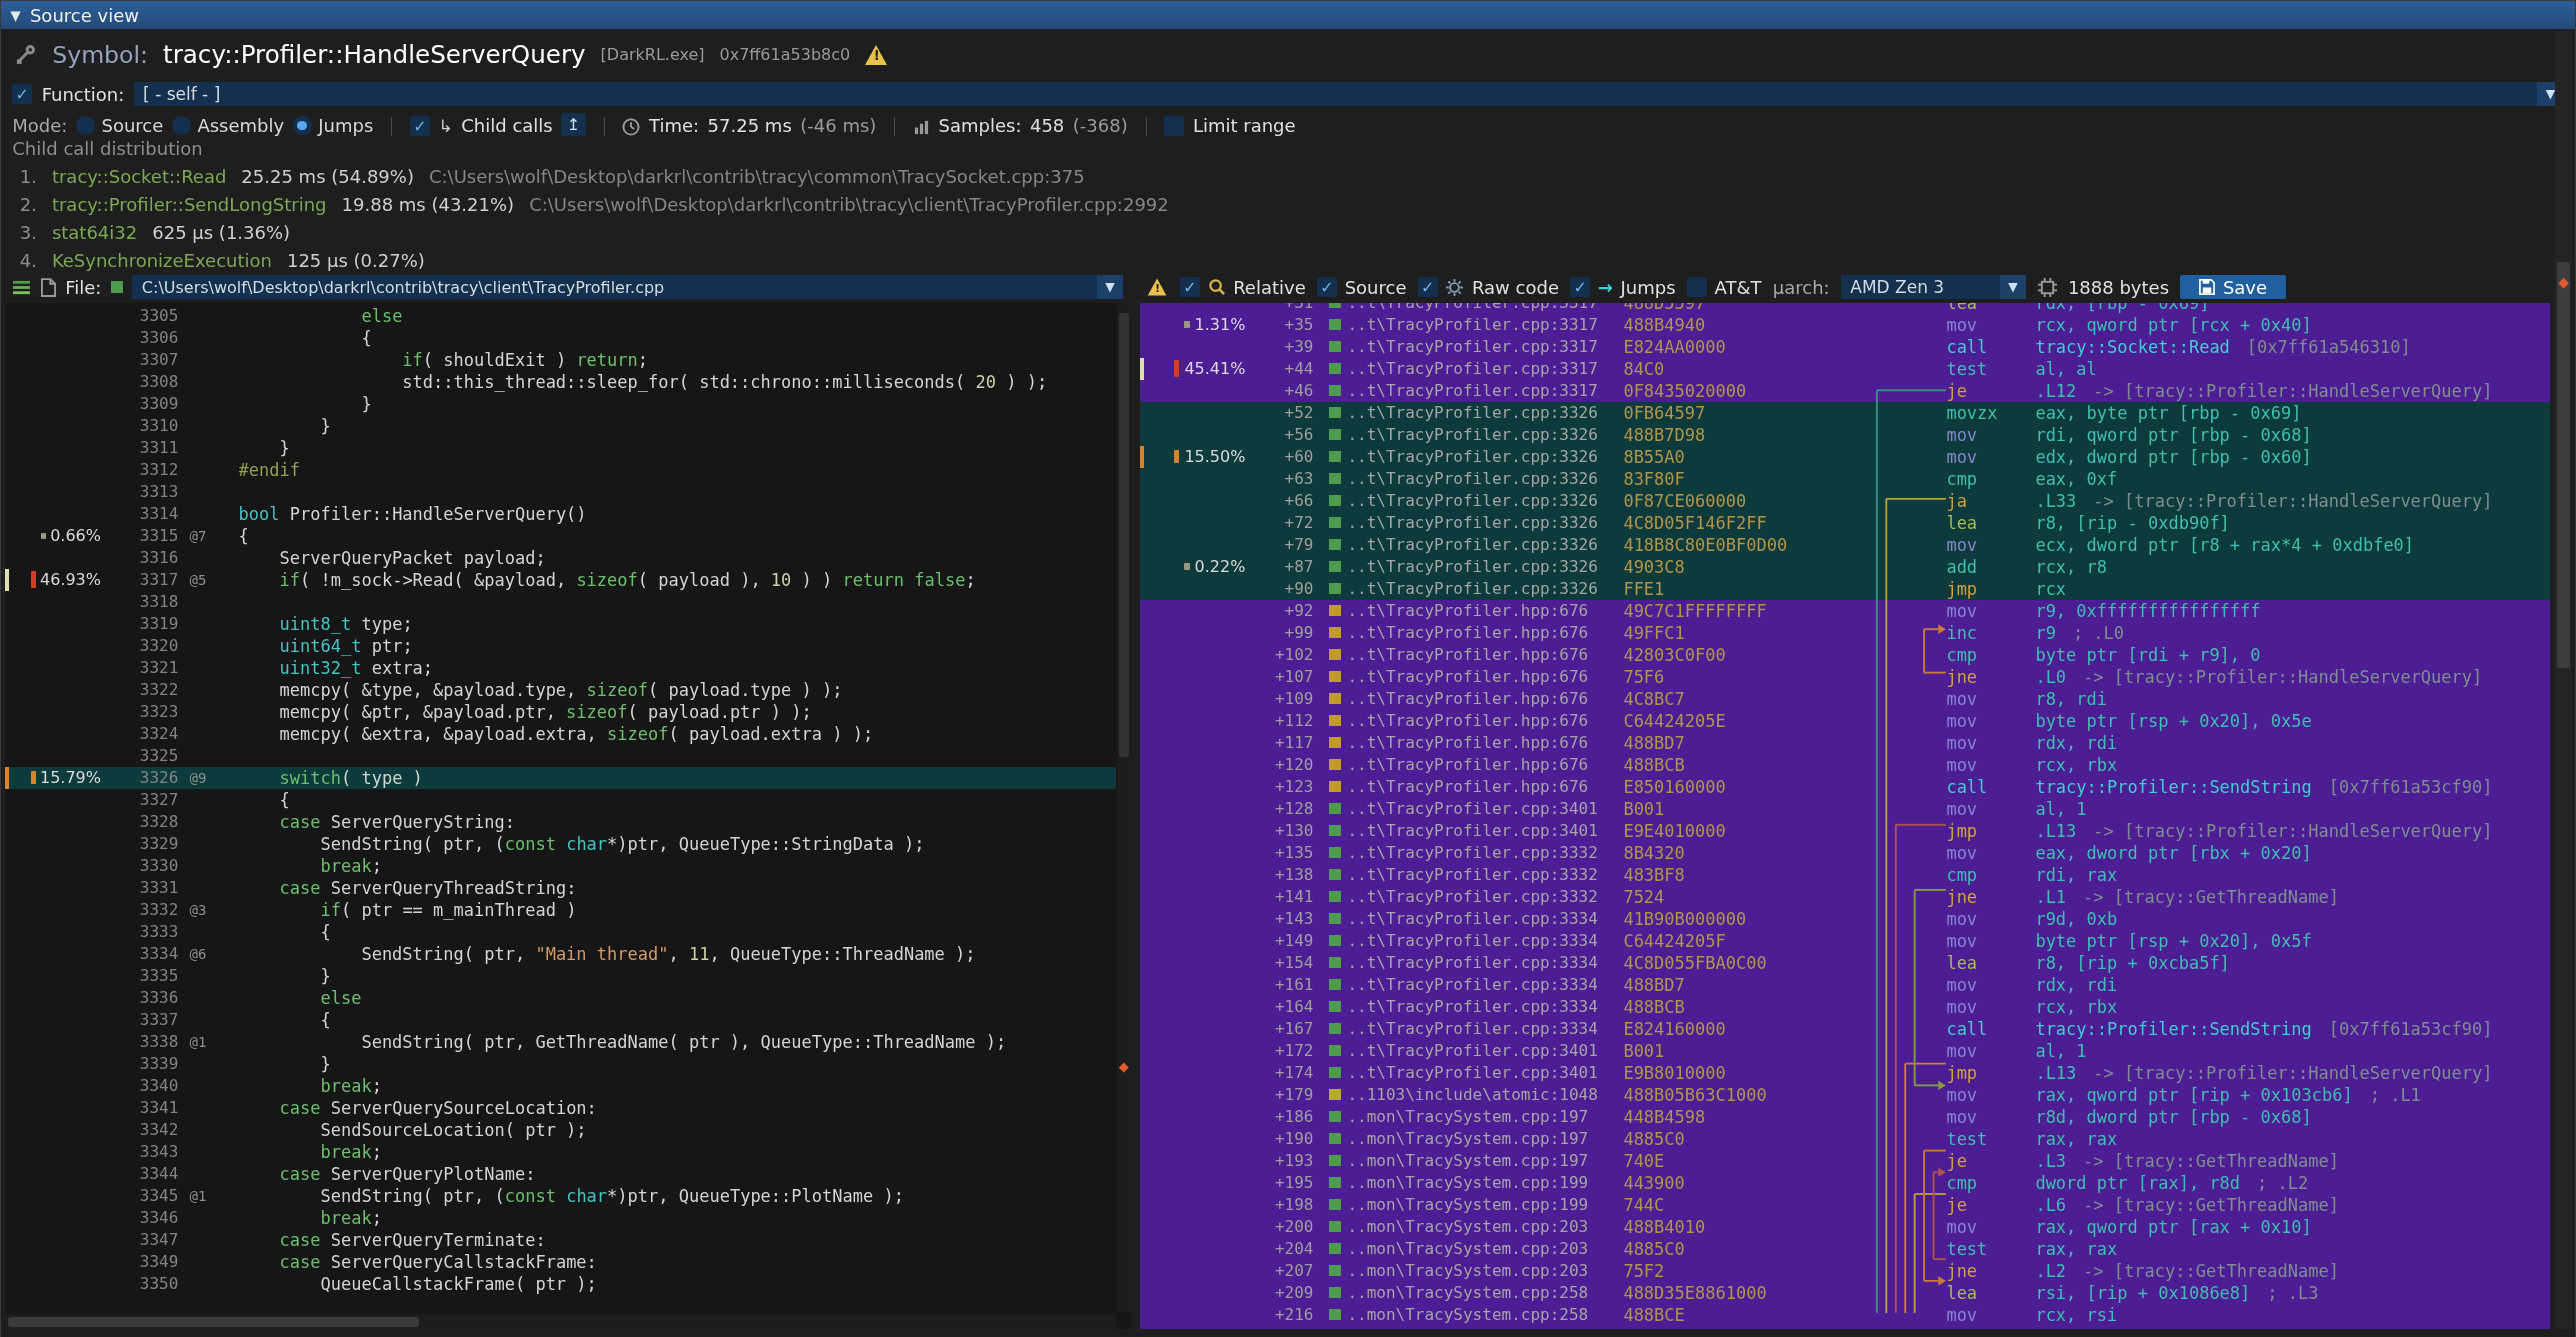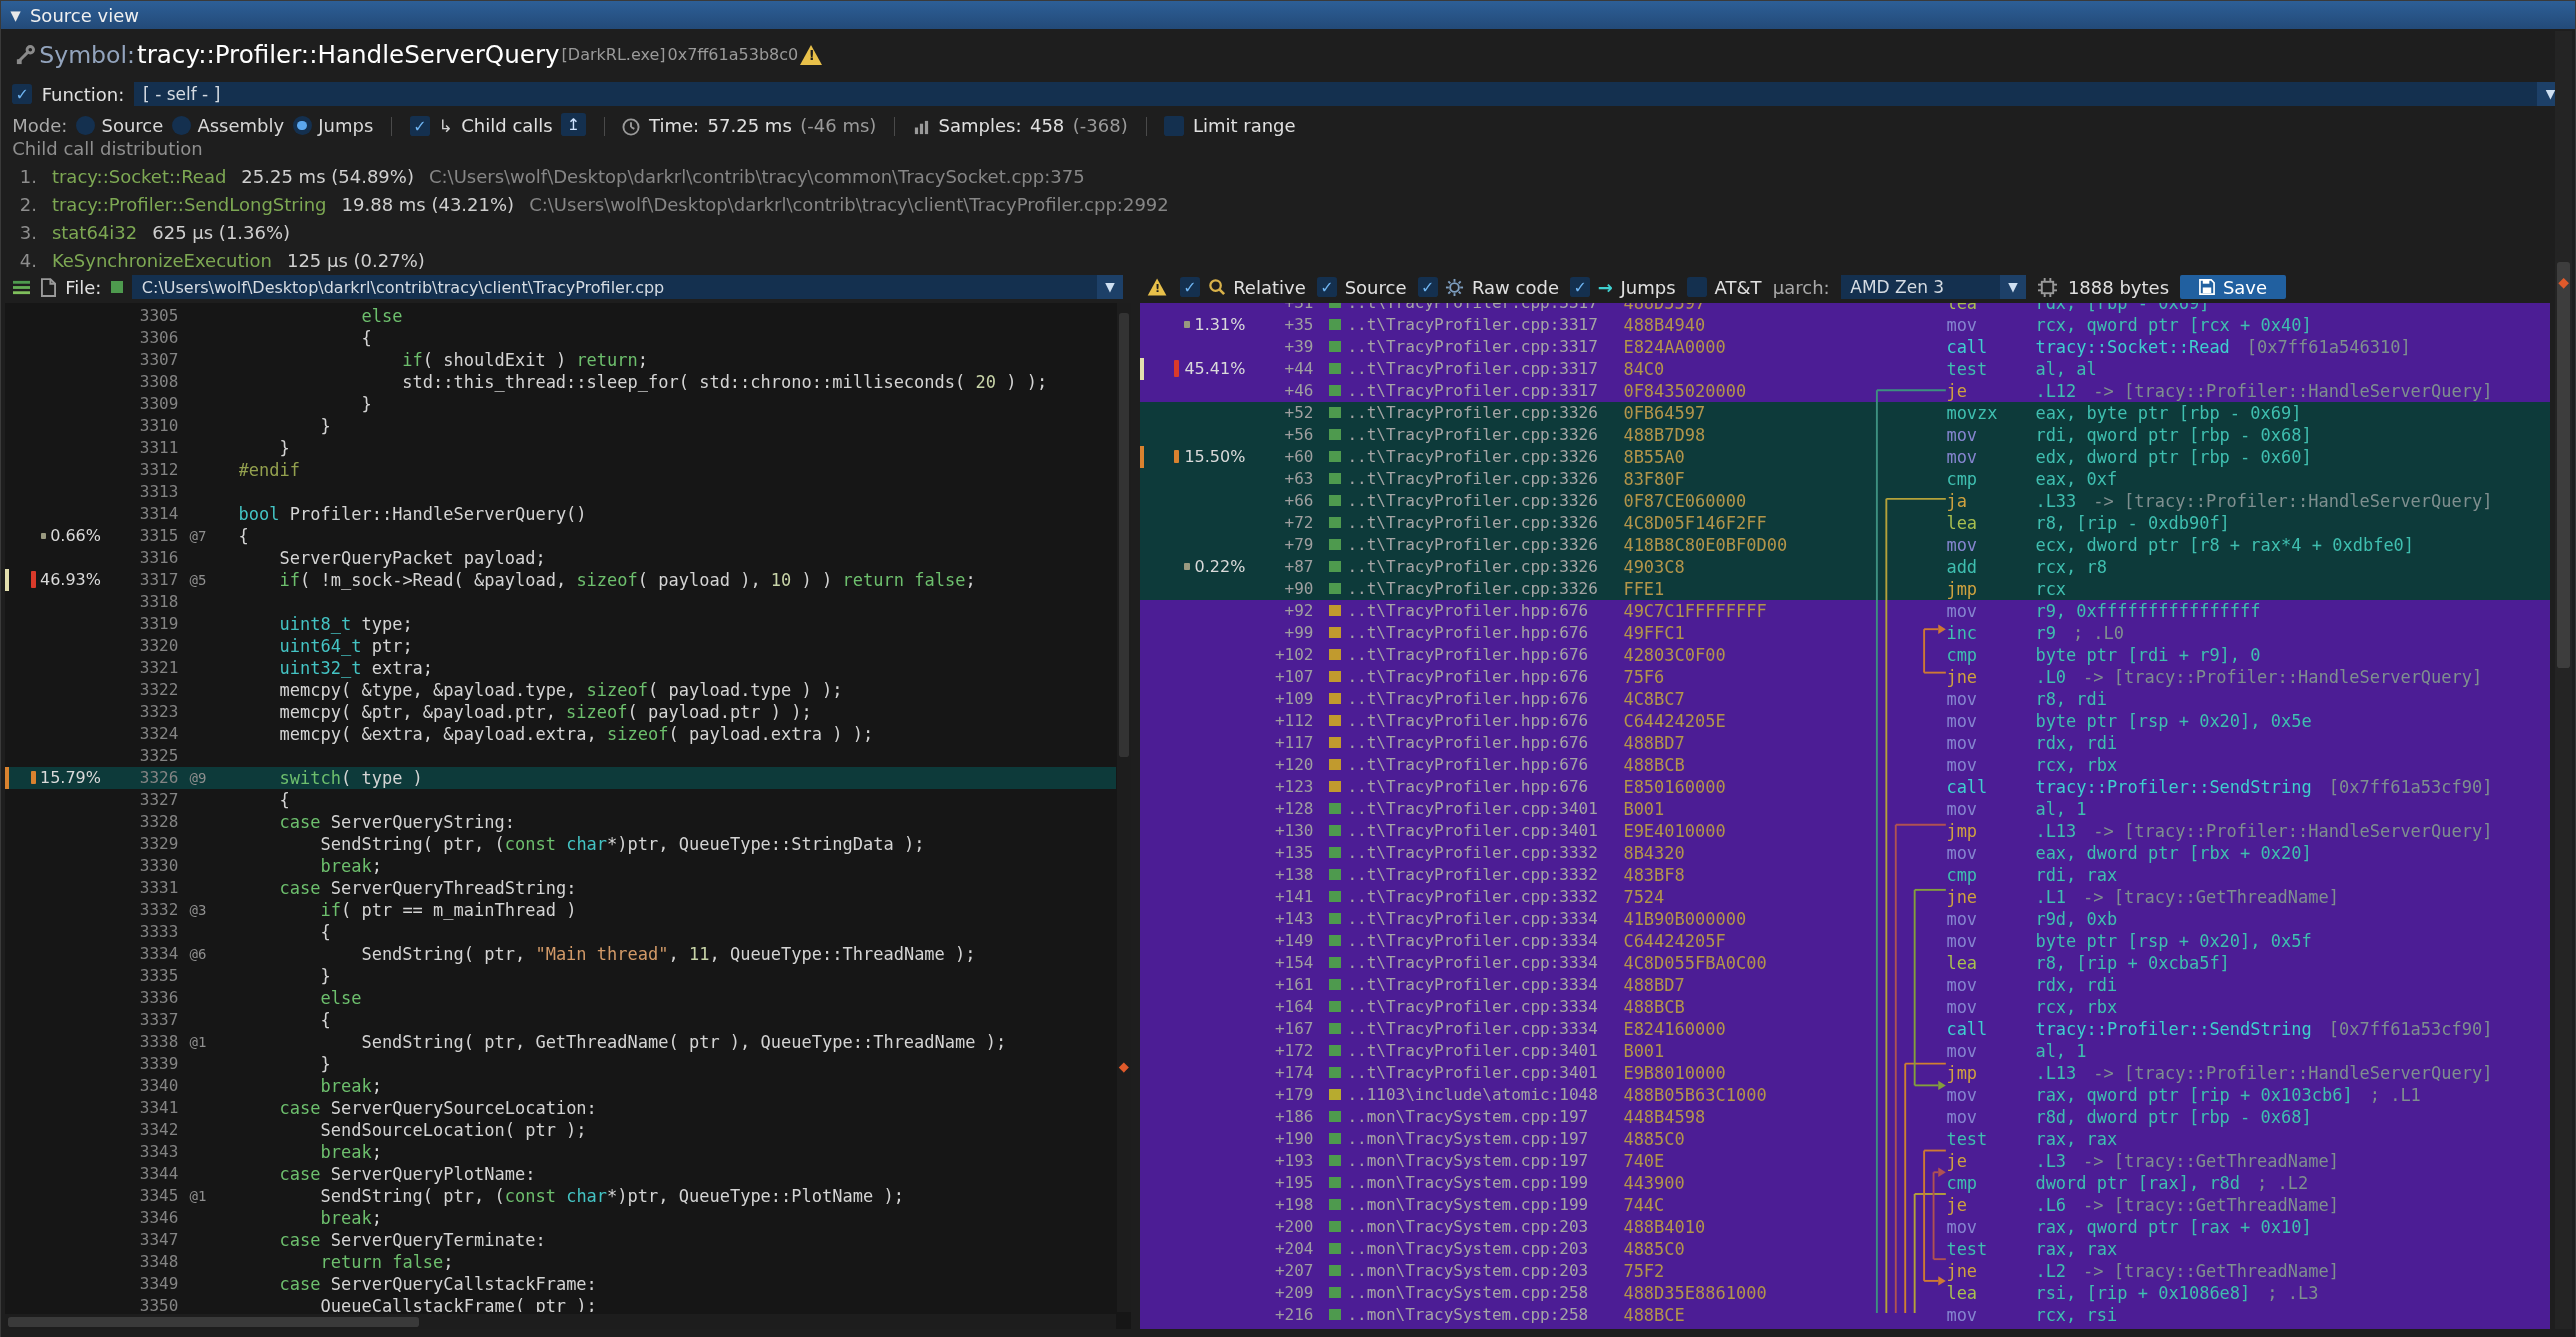--- a/index.html
+++ b/index.html
@@ -4,21 +4,21 @@
 <style>
   html,body{margin:0;padding:0;background:#0d0d0d;overflow:hidden;}
   body{width:2576px;height:1338px;font-family:"DejaVu Sans",sans-serif;color:#d8d8d8;-webkit-font-smoothing:antialiased;}
   .window{position:relative;width:2576px;height:1338px;background:#1e1e1e;border:0.9px solid #3a3a3a;box-sizing:border-box;}
 
   
   .titlebar{height:28px;background:linear-gradient(#2d5f97,#234a78);display:flex;align-items:center;gap:9.4px;padding:0 9.4px;font-size:18px;color:#f0f0f0;}
   .tb-arrow{font-size:13.2px;color:#e8e8e8;cursor:default;}
 
   
-  .symbol-row{height:51px;display:flex;align-items:center;gap:2px;padding:0 13.2px;}
+  .symbol-row{height:51px;display:flex;align-items:center;gap:15px;padding:0 13.2px;}
   .sym-label{font-size:23.6px;color:#93a4bd;}
   .sym-name{font-size:24.6px;color:#ffffff;}
   .sym-module{font-size:16px;color:#9a9a9a;}
   .sym-addr{font-size:16px;color:#9a9a9a;}
 
   .warn{position:relative;width:23px;height:20px;display:inline-block;flex:0 0 auto;}
   .warn-tri{position:absolute;left:0;top:0;width:0;height:0;border-left:11.3px solid transparent;border-right:11.3px solid transparent;border-bottom:20px solid #e8c04a;}
   .warn-ex{position:absolute;left:0;top:3.8px;width:23px;text-align:center;font-size:13.2px;font-weight:bold;color:#1e1e1e;z-index:1;}
 
   
@@ -368,21 +368,20 @@
         <div class="srow"><span class="sr-edge"></span><span class="sr-pct"></span><span class="sr-num">3338</span><span class="sr-ann">@1</span><span class="sr-code"><span class="tk-w">            SendString( ptr, GetThreadName( ptr ), QueueType::ThreadName );</span></span></div>
         <div class="srow"><span class="sr-edge"></span><span class="sr-pct"></span><span class="sr-num">3339</span><span class="sr-ann"></span><span class="sr-code"><span class="tk-w">        }</span></span></div>
         <div class="srow"><span class="sr-edge"></span><span class="sr-pct"></span><span class="sr-num">3340</span><span class="sr-ann"></span><span class="sr-code"><span class="tk-w">        </span><span class="tk-k">break</span><span class="tk-w">;</span></span></div>
         <div class="srow"><span class="sr-edge"></span><span class="sr-pct"></span><span class="sr-num">3341</span><span class="sr-ann"></span><span class="sr-code"><span class="tk-w">    </span><span class="tk-k">case</span><span class="tk-w"> ServerQuerySourceLocation:</span></span></div>
         <div class="srow"><span class="sr-edge"></span><span class="sr-pct"></span><span class="sr-num">3342</span><span class="sr-ann"></span><span class="sr-code"><span class="tk-w">        SendSourceLocation( ptr );</span></span></div>
         <div class="srow"><span class="sr-edge"></span><span class="sr-pct"></span><span class="sr-num">3343</span><span class="sr-ann"></span><span class="sr-code"><span class="tk-w">        </span><span class="tk-k">break</span><span class="tk-w">;</span></span></div>
         <div class="srow"><span class="sr-edge"></span><span class="sr-pct"></span><span class="sr-num">3344</span><span class="sr-ann"></span><span class="sr-code"><span class="tk-w">    </span><span class="tk-k">case</span><span class="tk-w"> ServerQueryPlotName:</span></span></div>
         <div class="srow"><span class="sr-edge"></span><span class="sr-pct"></span><span class="sr-num">3345</span><span class="sr-ann">@1</span><span class="sr-code"><span class="tk-w">        SendString( ptr, (</span><span class="tk-k">const</span><span class="tk-w"> </span><span class="tk-t">char</span><span class="tk-w">*)ptr, QueueType::PlotName );</span></span></div>
         <div class="srow"><span class="sr-edge"></span><span class="sr-pct"></span><span class="sr-num">3346</span><span class="sr-ann"></span><span class="sr-code"><span class="tk-w">        </span><span class="tk-k">break</span><span class="tk-w">;</span></span></div>
         <div class="srow"><span class="sr-edge"></span><span class="sr-pct"></span><span class="sr-num">3347</span><span class="sr-ann"></span><span class="sr-code"><span class="tk-w">    </span><span class="tk-k">case</span><span class="tk-w"> ServerQueryTerminate:</span></span></div>
-        <div class="srow"><span class="sr-edge"></span><span class="sr-pct"></span><span class="sr-num">3348</span><span class="sr-ann"></span><span class="sr-code"><span class="tk-w">        </span><span class="tk-k">return</span><span class="tk-w"> </span><span class="tk-k">false</span><span class="tk-w">;</span></span></div>
         <div class="srow"><span class="sr-edge"></span><span class="sr-pct"></span><span class="sr-num">3349</span><span class="sr-ann"></span><span class="sr-code"><span class="tk-w">    </span><span class="tk-k">case</span><span class="tk-w"> ServerQueryCallstackFrame:</span></span></div>
         <div class="srow"><span class="sr-edge"></span><span class="sr-pct"></span><span class="sr-num">3350</span><span class="sr-ann"></span><span class="sr-code"><span class="tk-w">        QueueCallstackFrame( ptr );</span></span></div>
       </div>
     <div class="src-vscroll">
       <div class="thumb"></div>
       <div class="mark">◆</div>
     </div>
     <div class="src-hscroll">
       <div class="thumb"></div>
     </div>

